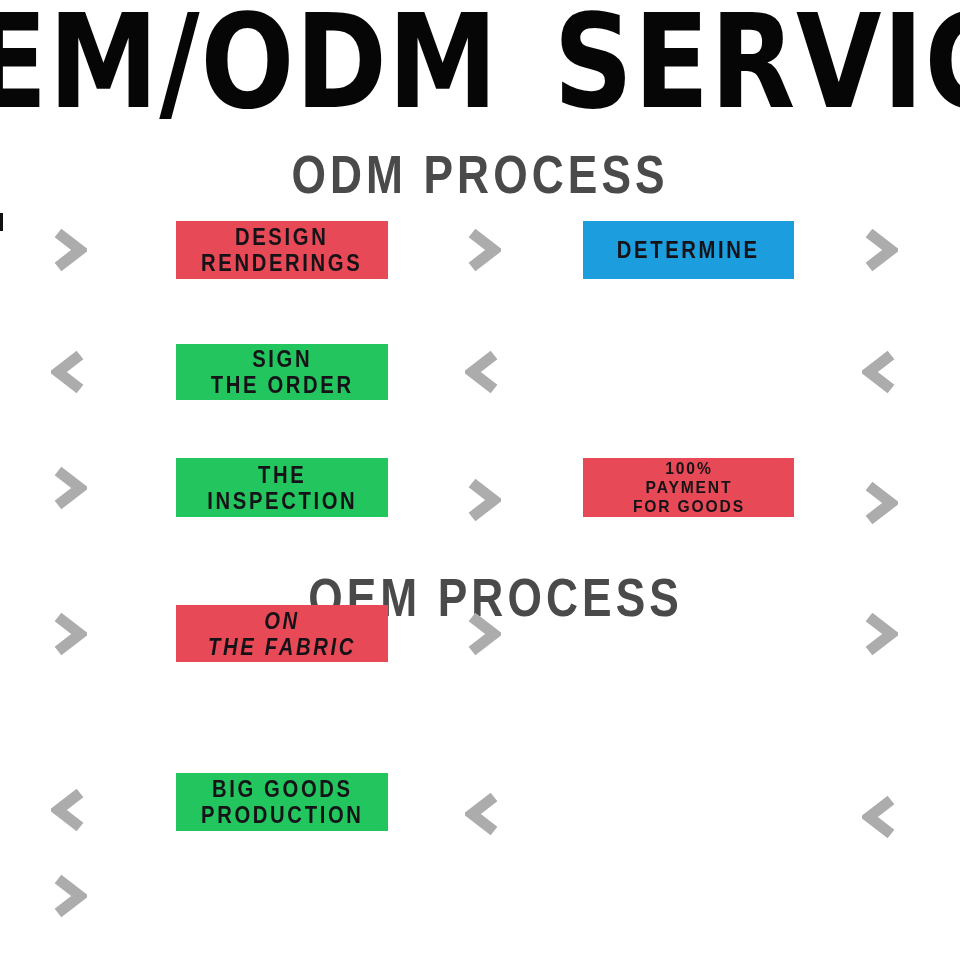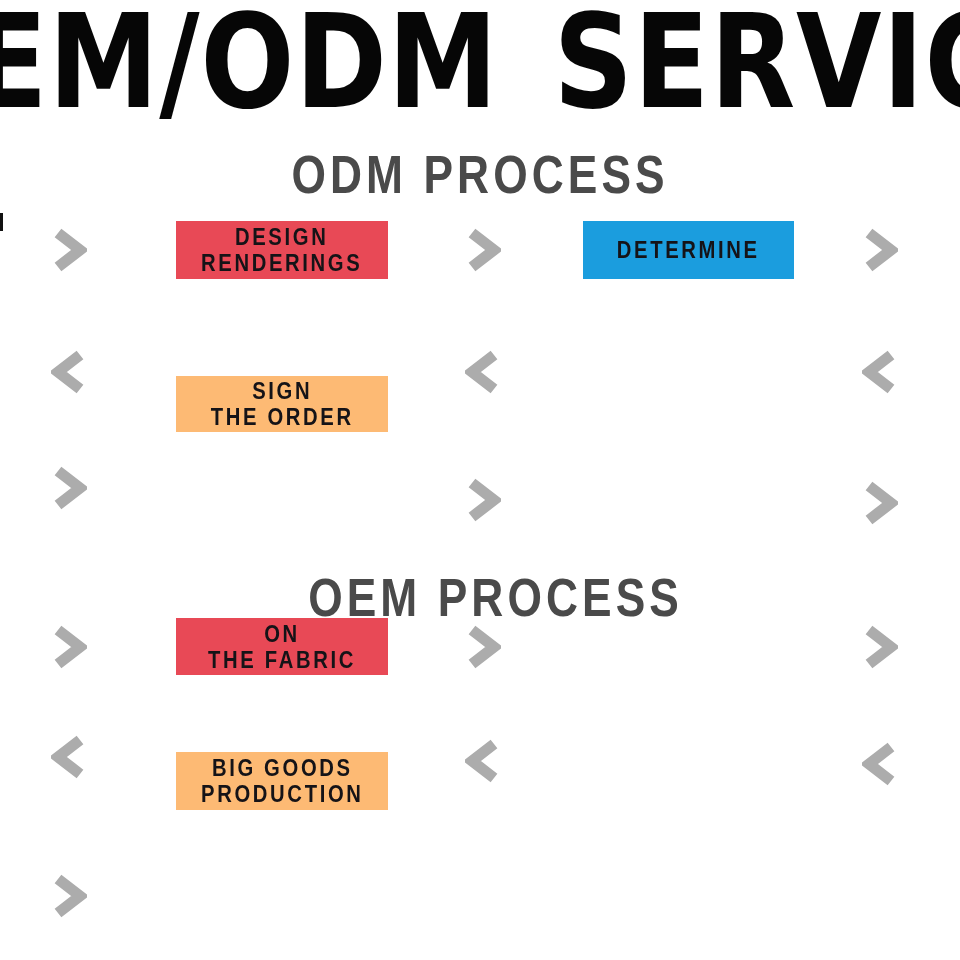--- a/index.html
+++ b/index.html
@@ -28,33 +28,33 @@
     display:inline-block;transform:scaleX(0.82);transform-origin:center;
     letter-spacing:5px;white-space:nowrap;
   }
   .heading-odm{top:147px;}
   .heading-oem{top:570px;margin-left:16px;}
   
   .row{position:absolute;left:0;width:960px;}
   .row-1{top:221px;height:58px;}
   .row-2{top:344px;height:56px;}
   .row-3{top:458px;height:59px;}
-  .row-4{top:618px;height:57px;}
-  .row-5{top:720px;height:58px;}
+  .row-4{top:605px;height:57px;font-style:italic;}
+  .row-5{top:773px;height:58px;}
   .row-6{top:861px;height:58px;}
   
   .step-box{
     position:absolute;top:0;height:100%;
     display:flex;flex-direction:column;align-items:center;justify-content:center;
     text-align:center;
   }
   .pos-left{left:176px;width:212px;}
   .pos-right{left:575px;width:211px;margin-left:8px;}
   .bg-red{background:#e84956;}
-  .bg-orange{background:#fdba74;margin-top:32px;}
+  .bg-orange{background:#22c55e;}
   .bg-blue{background:#1b9dde;}
   .box-text{
     transform:scaleX(0.88);transform-origin:center;
     font-weight:bold;font-size:23px;line-height:26px;
     letter-spacing:3px;color:#151317;white-space:nowrap;
   }
   .box-text.small{
     transform:scaleX(0.92);
     font-size:17px;line-height:19px;letter-spacing:2px;
   }
@@ -140,25 +140,38 @@
       </svg>
   </span>
 </div>
 
 <div class="row row-3">
   <span class="chev chev-left-col">
     <svg viewBox="0 0 36 44">
         <polyline points="7,5 29,22 7,39" fill="none" stroke="#acacac" stroke-width="11"></polyline>
       </svg>
   </span>
+  <div class="step-box pos-left bg-orange">
+    <div class="box-text">
+      <div>THE</div>
+      <div>INSPECTION</div>
+    </div>
+  </div>
   <span class="chev chev-mid-col dn12">
     <svg viewBox="0 0 36 44">
         <polyline points="7,5 29,22 7,39" fill="none" stroke="#acacac" stroke-width="11"></polyline>
       </svg>
   </span>
+  <div class="step-box pos-right bg-red">
+    <div class="box-text small">
+      <div>100%</div>
+      <div>PAYMENT</div>
+      <div>FOR GOODS</div>
+    </div>
+  </div>
   <span class="chev chev-right-col dn15">
     <svg viewBox="0 0 36 44">
         <polyline points="7,5 29,22 7,39" fill="none" stroke="#acacac" stroke-width="11"></polyline>
       </svg>
   </span>
 </div>
 
 <div class="section-heading heading-oem">
   <span>OEM PROCESS</span>
 </div>

